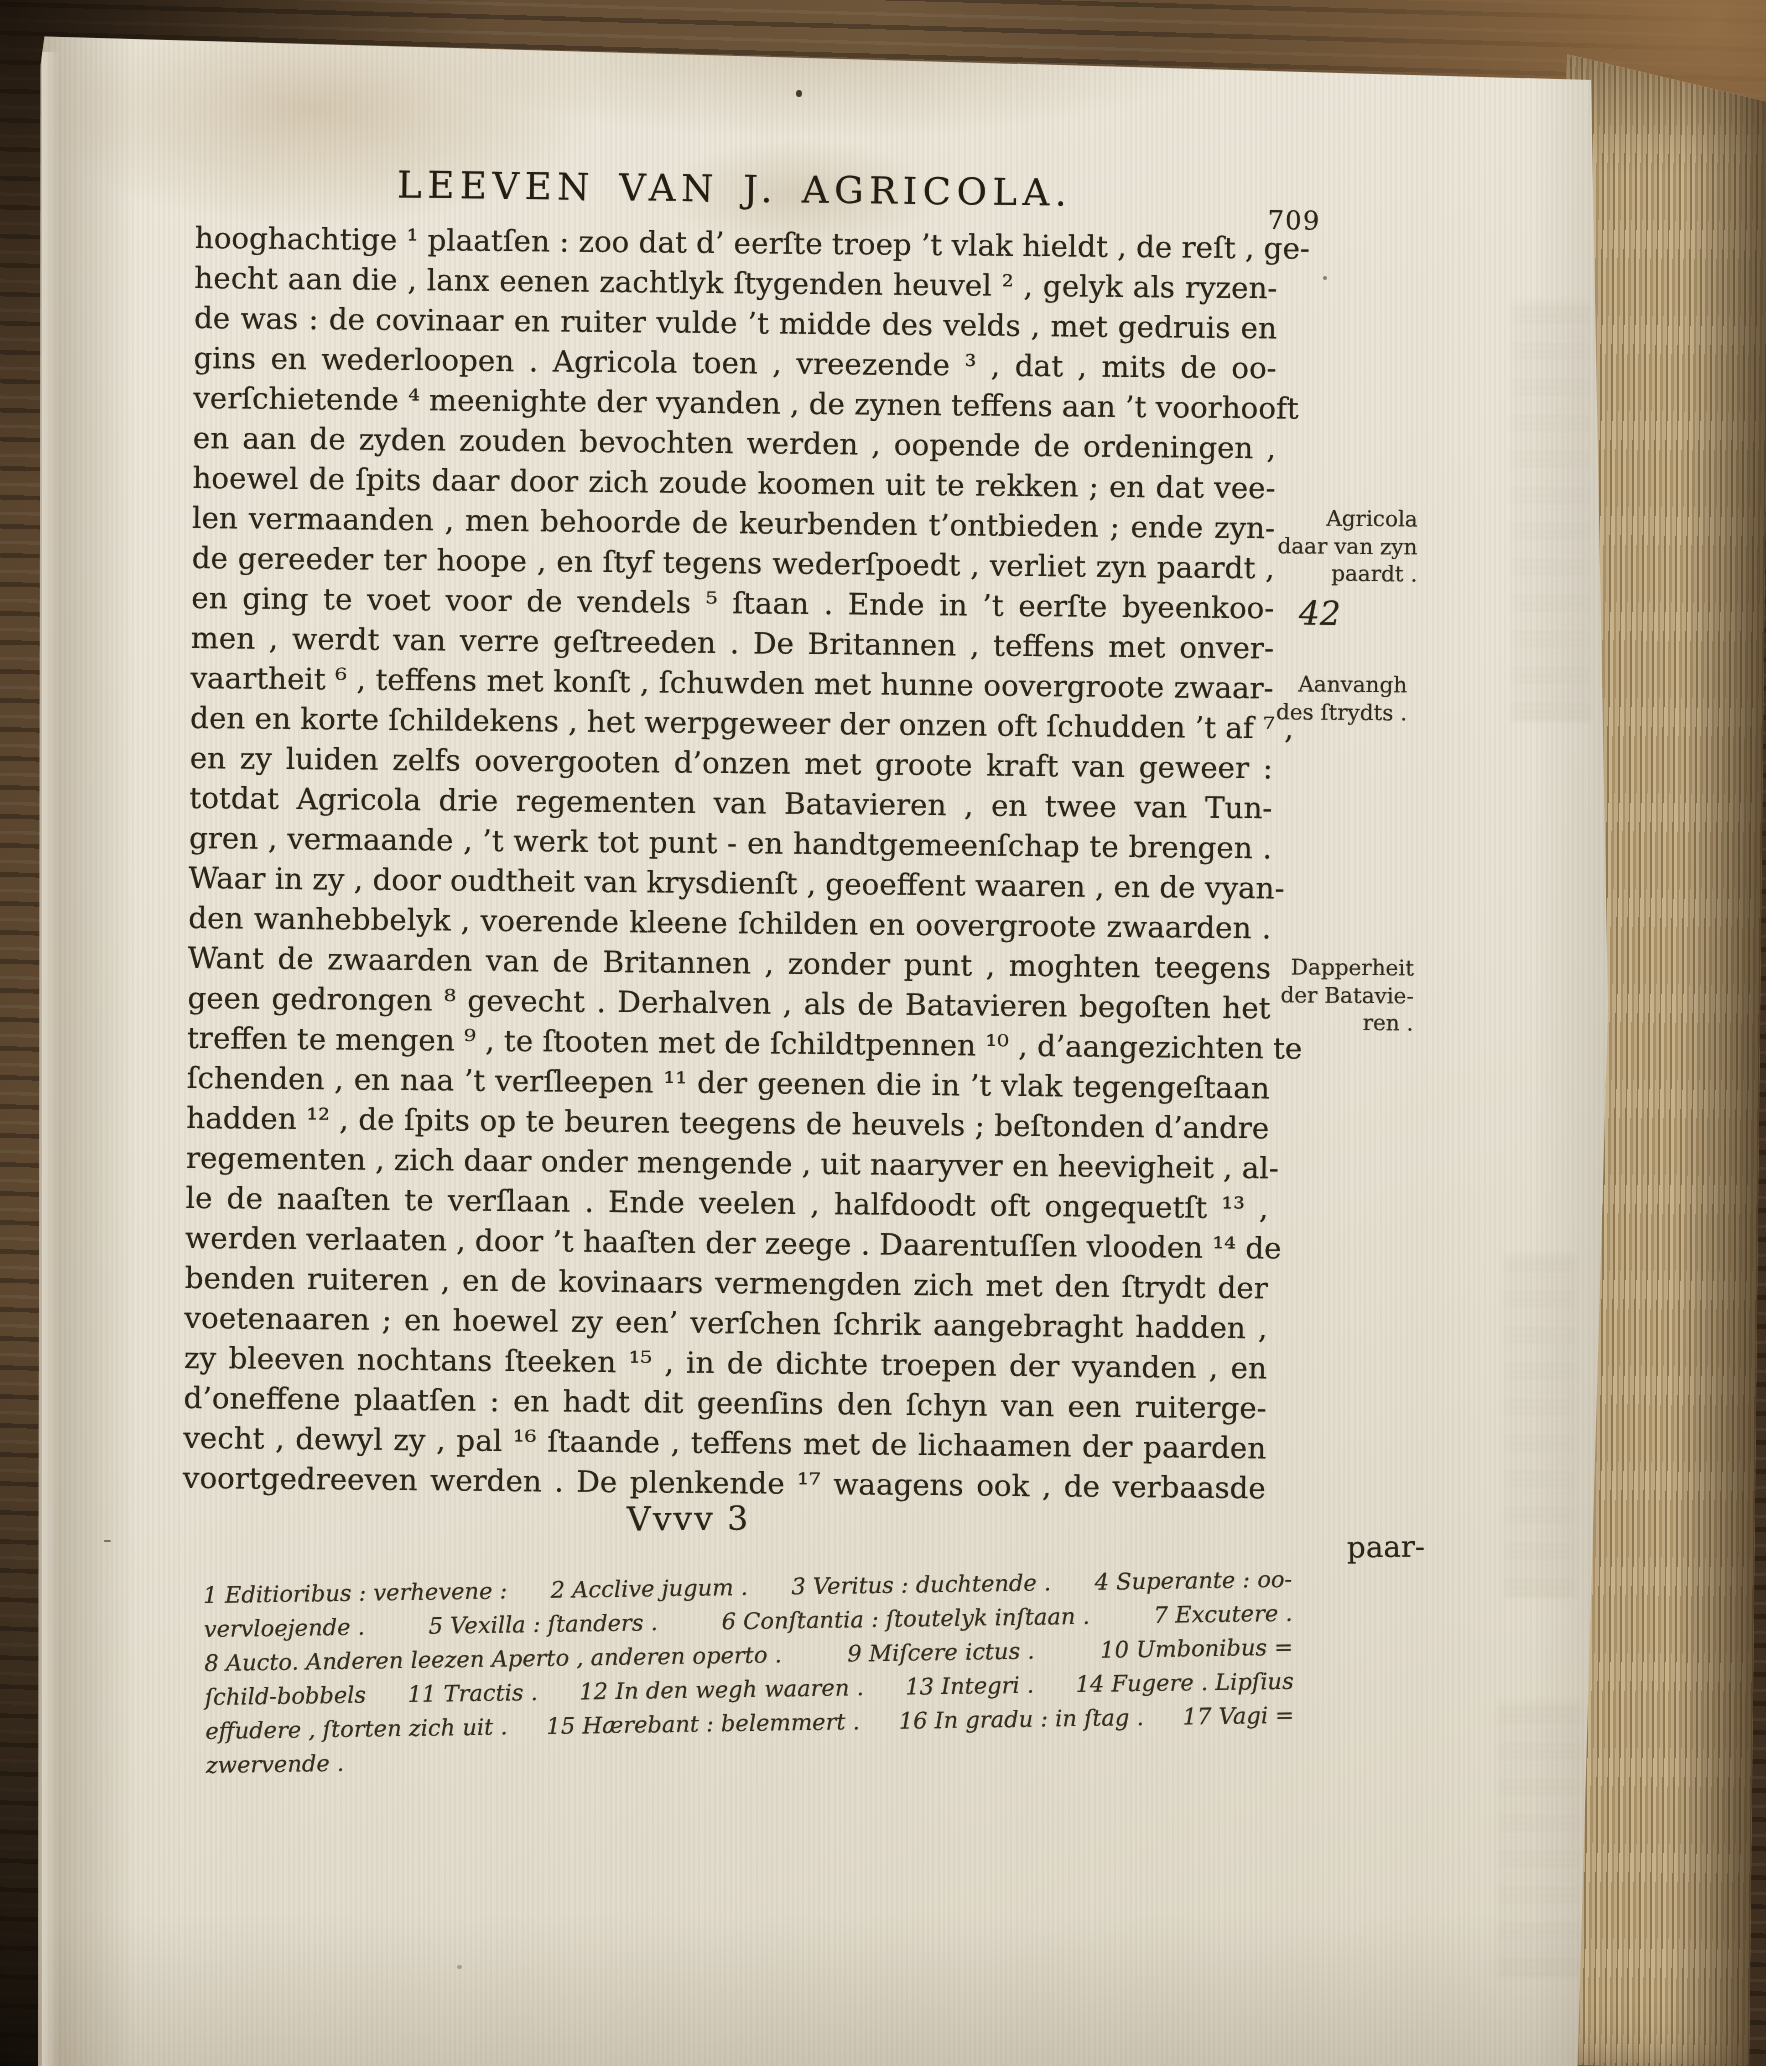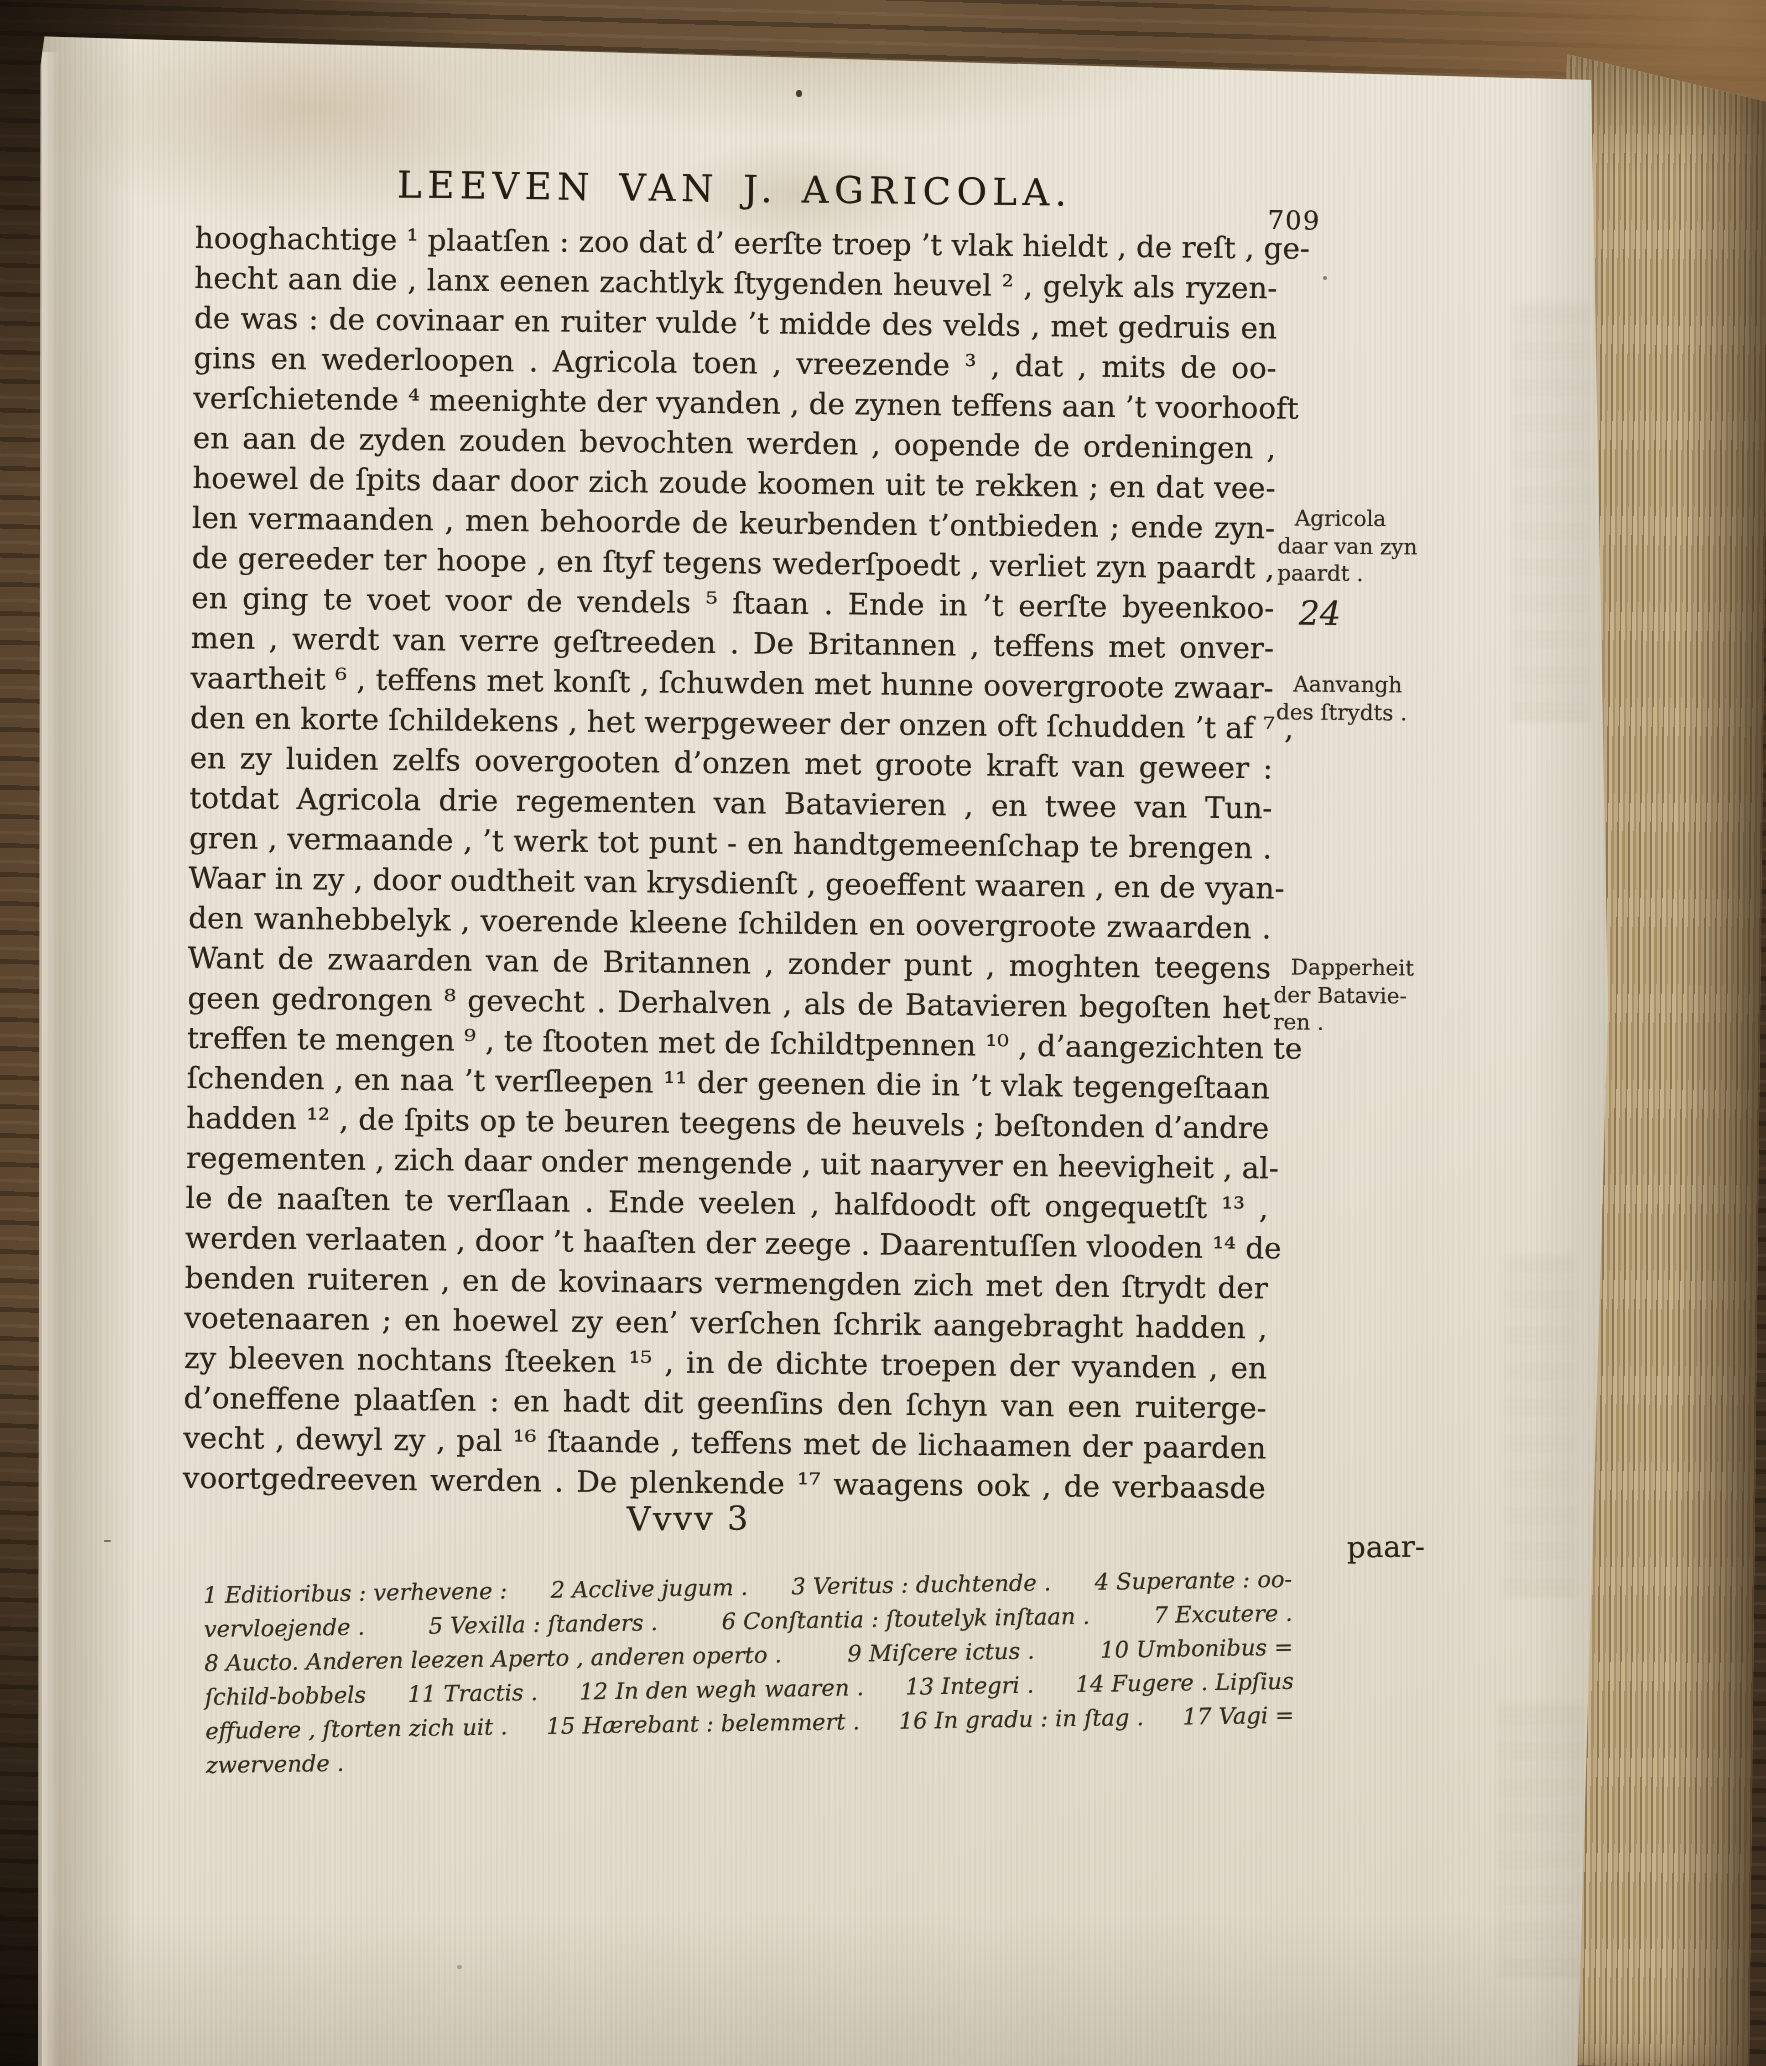--- a/index.html
+++ b/index.html
@@ -52,21 +52,21 @@
 
   .running-head-row{position:absolute;left:157px;top:135px;width:1080px;height:52px;transform:rotate(.7deg);transform-origin:0 0;}
   .running-head{width:100%;text-align:center;font-size:37px;letter-spacing:.15em;word-spacing:.18em;color:#241d13;}
   .pageno{position:absolute;right:-46px;top:31px;font-size:26px;letter-spacing:.04em;}
 
   .body-block{position:absolute;left:157px;top:192px;width:1083px;transform:rotate(.55deg);transform-origin:0 0;}
   .bline{font-size:29.4px;line-height:40px;height:40px;white-space:nowrap;text-align:justify;text-align-last:justify;}
 
   .margin-notes{position:absolute;left:1244px;top:0;width:164px;transform:rotate(.5deg);}
   .mnote{position:absolute;font-size:21.6px;line-height:27.5px;color:#332a1e;}
-  .mnote .ml{white-space:nowrap;}
+  .mnote .ml{white-space:nowrap;text-align:right;}
   .mnote .ml.indent{padding-left:17px;}
   .mn1{top:479px;left:0;}
   .section-no{position:absolute;top:568px;left:22px;font-size:33px;font-style:italic;}
   .mn2{top:645px;left:0;}
   .mn3{top:928px;left:0;}
 
   .signature{position:absolute;left:589px;top:1473px;font-size:33px;letter-spacing:.06em;transform:rotate(-.4deg);}
   .catchword{position:absolute;left:1309px;top:1460px;font-size:29.4px;transform:rotate(-.6deg);margin-top:44px;}
   .dash-mark{position:absolute;left:65px;top:1498px;font-size:26px;opacity:.55;}
 
@@ -140,21 +140,21 @@
       <div class="bline">vecht , dewyl zy , pal ¹⁶ ſtaande , teffens met de lichaamen der paarden</div>
       <div class="bline">voortgedreeven werden . De plenkende ¹⁷ waagens ook , de verbaasde</div>
     </div>
 
     <div class="margin-notes">
       <div class="mnote mn1 ink">
         <div class="ml indent">Agricola</div>
         <div class="ml">daar van zyn</div>
         <div class="ml">paardt .</div>
       </div>
-      <div class="section-no ink">24</div>
+      <div class="section-no ink">42</div>
       <div class="mnote mn2 ink">
         <div class="ml indent">Aanvangh</div>
         <div class="ml">des ſtrydts .</div>
       </div>
       <div class="mnote mn3 ink">
         <div class="ml indent">Dapperheit</div>
         <div class="ml">der Batavie-</div>
         <div class="ml">ren .</div>
       </div>
     </div>

